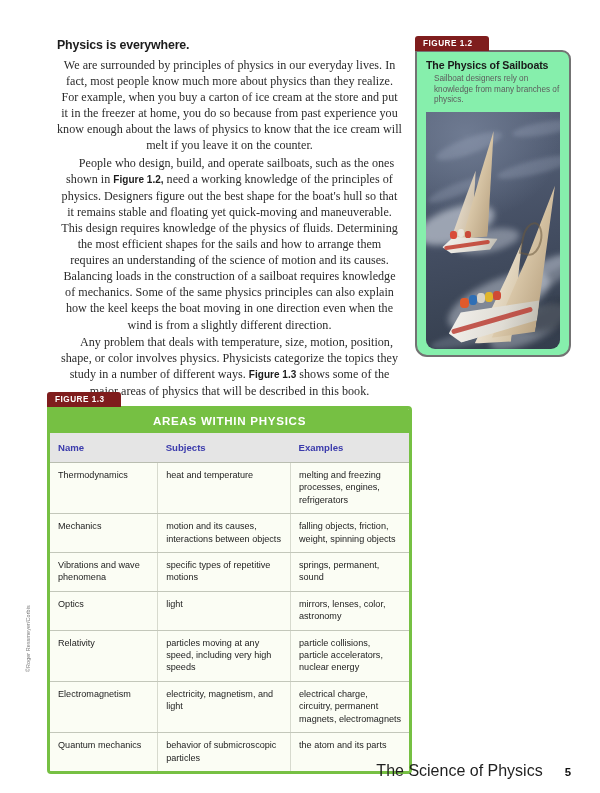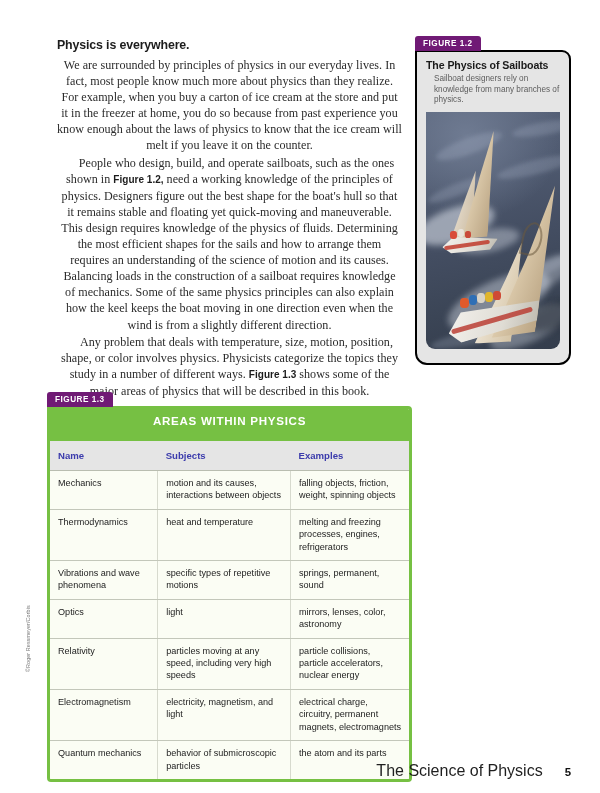--- a/index.html
+++ b/index.html
@@ -79,37 +79,37 @@
   .fig12 {
     position: absolute;
     left: 408px;
     top: 32px;
     width: 156px;
   }
   .fig-tab {
     position: relative;
     z-index: 3;
     display: inline-block;
-    background: #701a75;
+    background: #7f1d1d;
     color: #ffffff;
     font-family: "Liberation Sans", sans-serif;
     font-size: 8.2px;
     font-weight: bold;
     letter-spacing: 0.5px;
-    padding: 3px 8px 3px 8px;
+    padding: 3px 16px 3px 8px;
     border-radius: 3px 3px 0 0;
     line-height: 9px;
   }
   .fig12-card {
     position: relative;
     margin-top: -1px;
-    border: 2px solid #000000;
+    border: 2px solid #737373;
     border-radius: 0 9px 12px 12px;
-    background: #e5e5e5;
-    padding: 7px 9px 14px 9px;
+    background: #86efac;
+    padding: 7px 9px 6px 9px;
     box-sizing: border-box;
   }
   .fig12-title {
     font-family: "Liberation Sans", sans-serif;
     font-size: 10.6px;
     font-weight: bold;
     color: #1a1a1a;
     margin: 0 0 3px 0;
     letter-spacing: -0.1px;
   }
@@ -264,21 +264,21 @@
     margin-top: -1px;
   }
   .tbl-title {
     background: #76c043;
     color: #ffffff;
     font-family: "Liberation Sans", sans-serif;
     font-size: 11.6px;
     font-weight: bold;
     letter-spacing: 0.7px;
     text-align: center;
-    padding: 5px 0 14px 0;
+    padding: 5px 0 6px 0;
   }
   table.areas {
     width: 100%;
     border-collapse: collapse;
     background: #fbfdf4;
   }
   table.areas th {
     font-family: "Liberation Sans", sans-serif;
     font-size: 9.6px;
     font-weight: bold;
@@ -401,28 +401,28 @@
       <table class="areas">
         <thead>
           <tr>
             <th class="col-name">Name</th>
             <th class="col-sub">Subjects</th>
             <th class="col-ex">Examples</th>
           </tr>
         </thead>
         <tbody>
           <tr>
+            <td>Thermodynamics</td>
+            <td>heat and temperature</td>
+            <td>melting and freezing processes, engines, refrigerators</td>
+          </tr>
+          <tr>
             <td>Mechanics</td>
             <td>motion and its causes, interactions between objects</td>
             <td>falling objects, friction, weight, spinning objects</td>
-          </tr>
-          <tr>
-            <td>Thermodynamics</td>
-            <td>heat and temperature</td>
-            <td>melting and freezing processes, engines, refrigerators</td>
           </tr>
           <tr>
             <td>Vibrations and wave phenomena</td>
             <td>specific types of repetitive motions</td>
             <td>springs, permanent, sound</td>
           </tr>
           <tr>
             <td>Optics</td>
             <td>light</td>
             <td>mirrors, lenses, color, astronomy</td>

